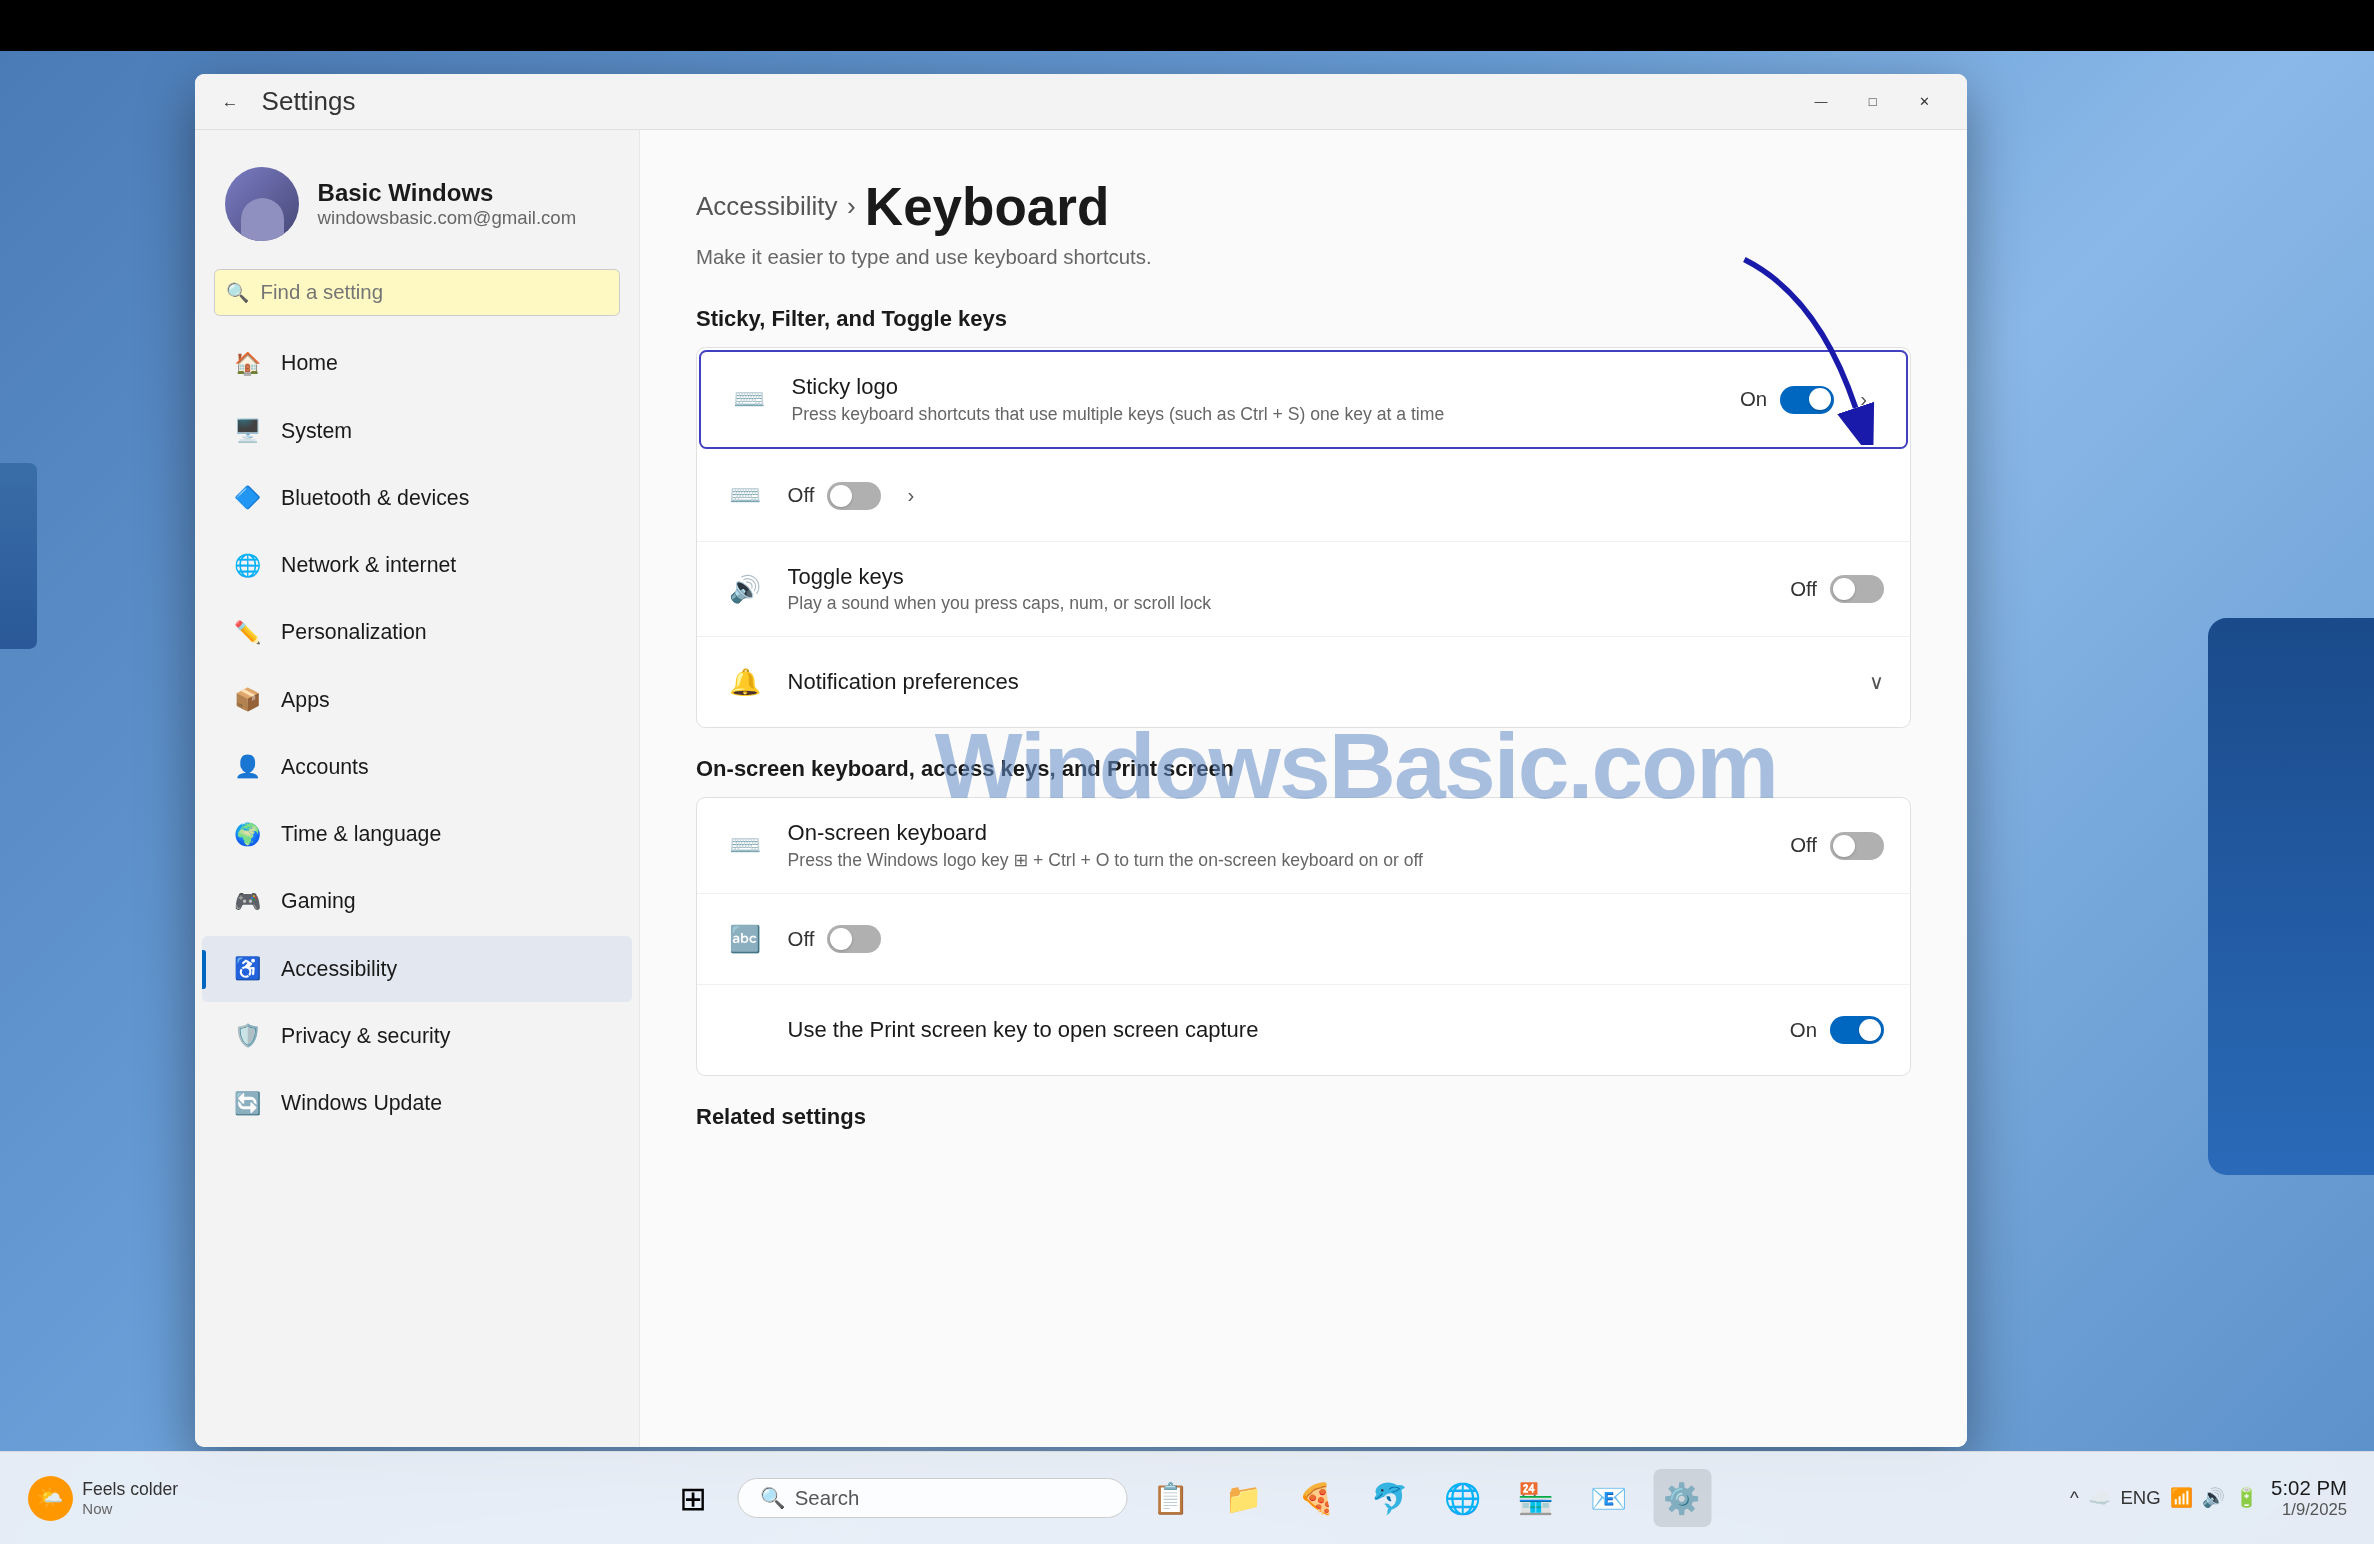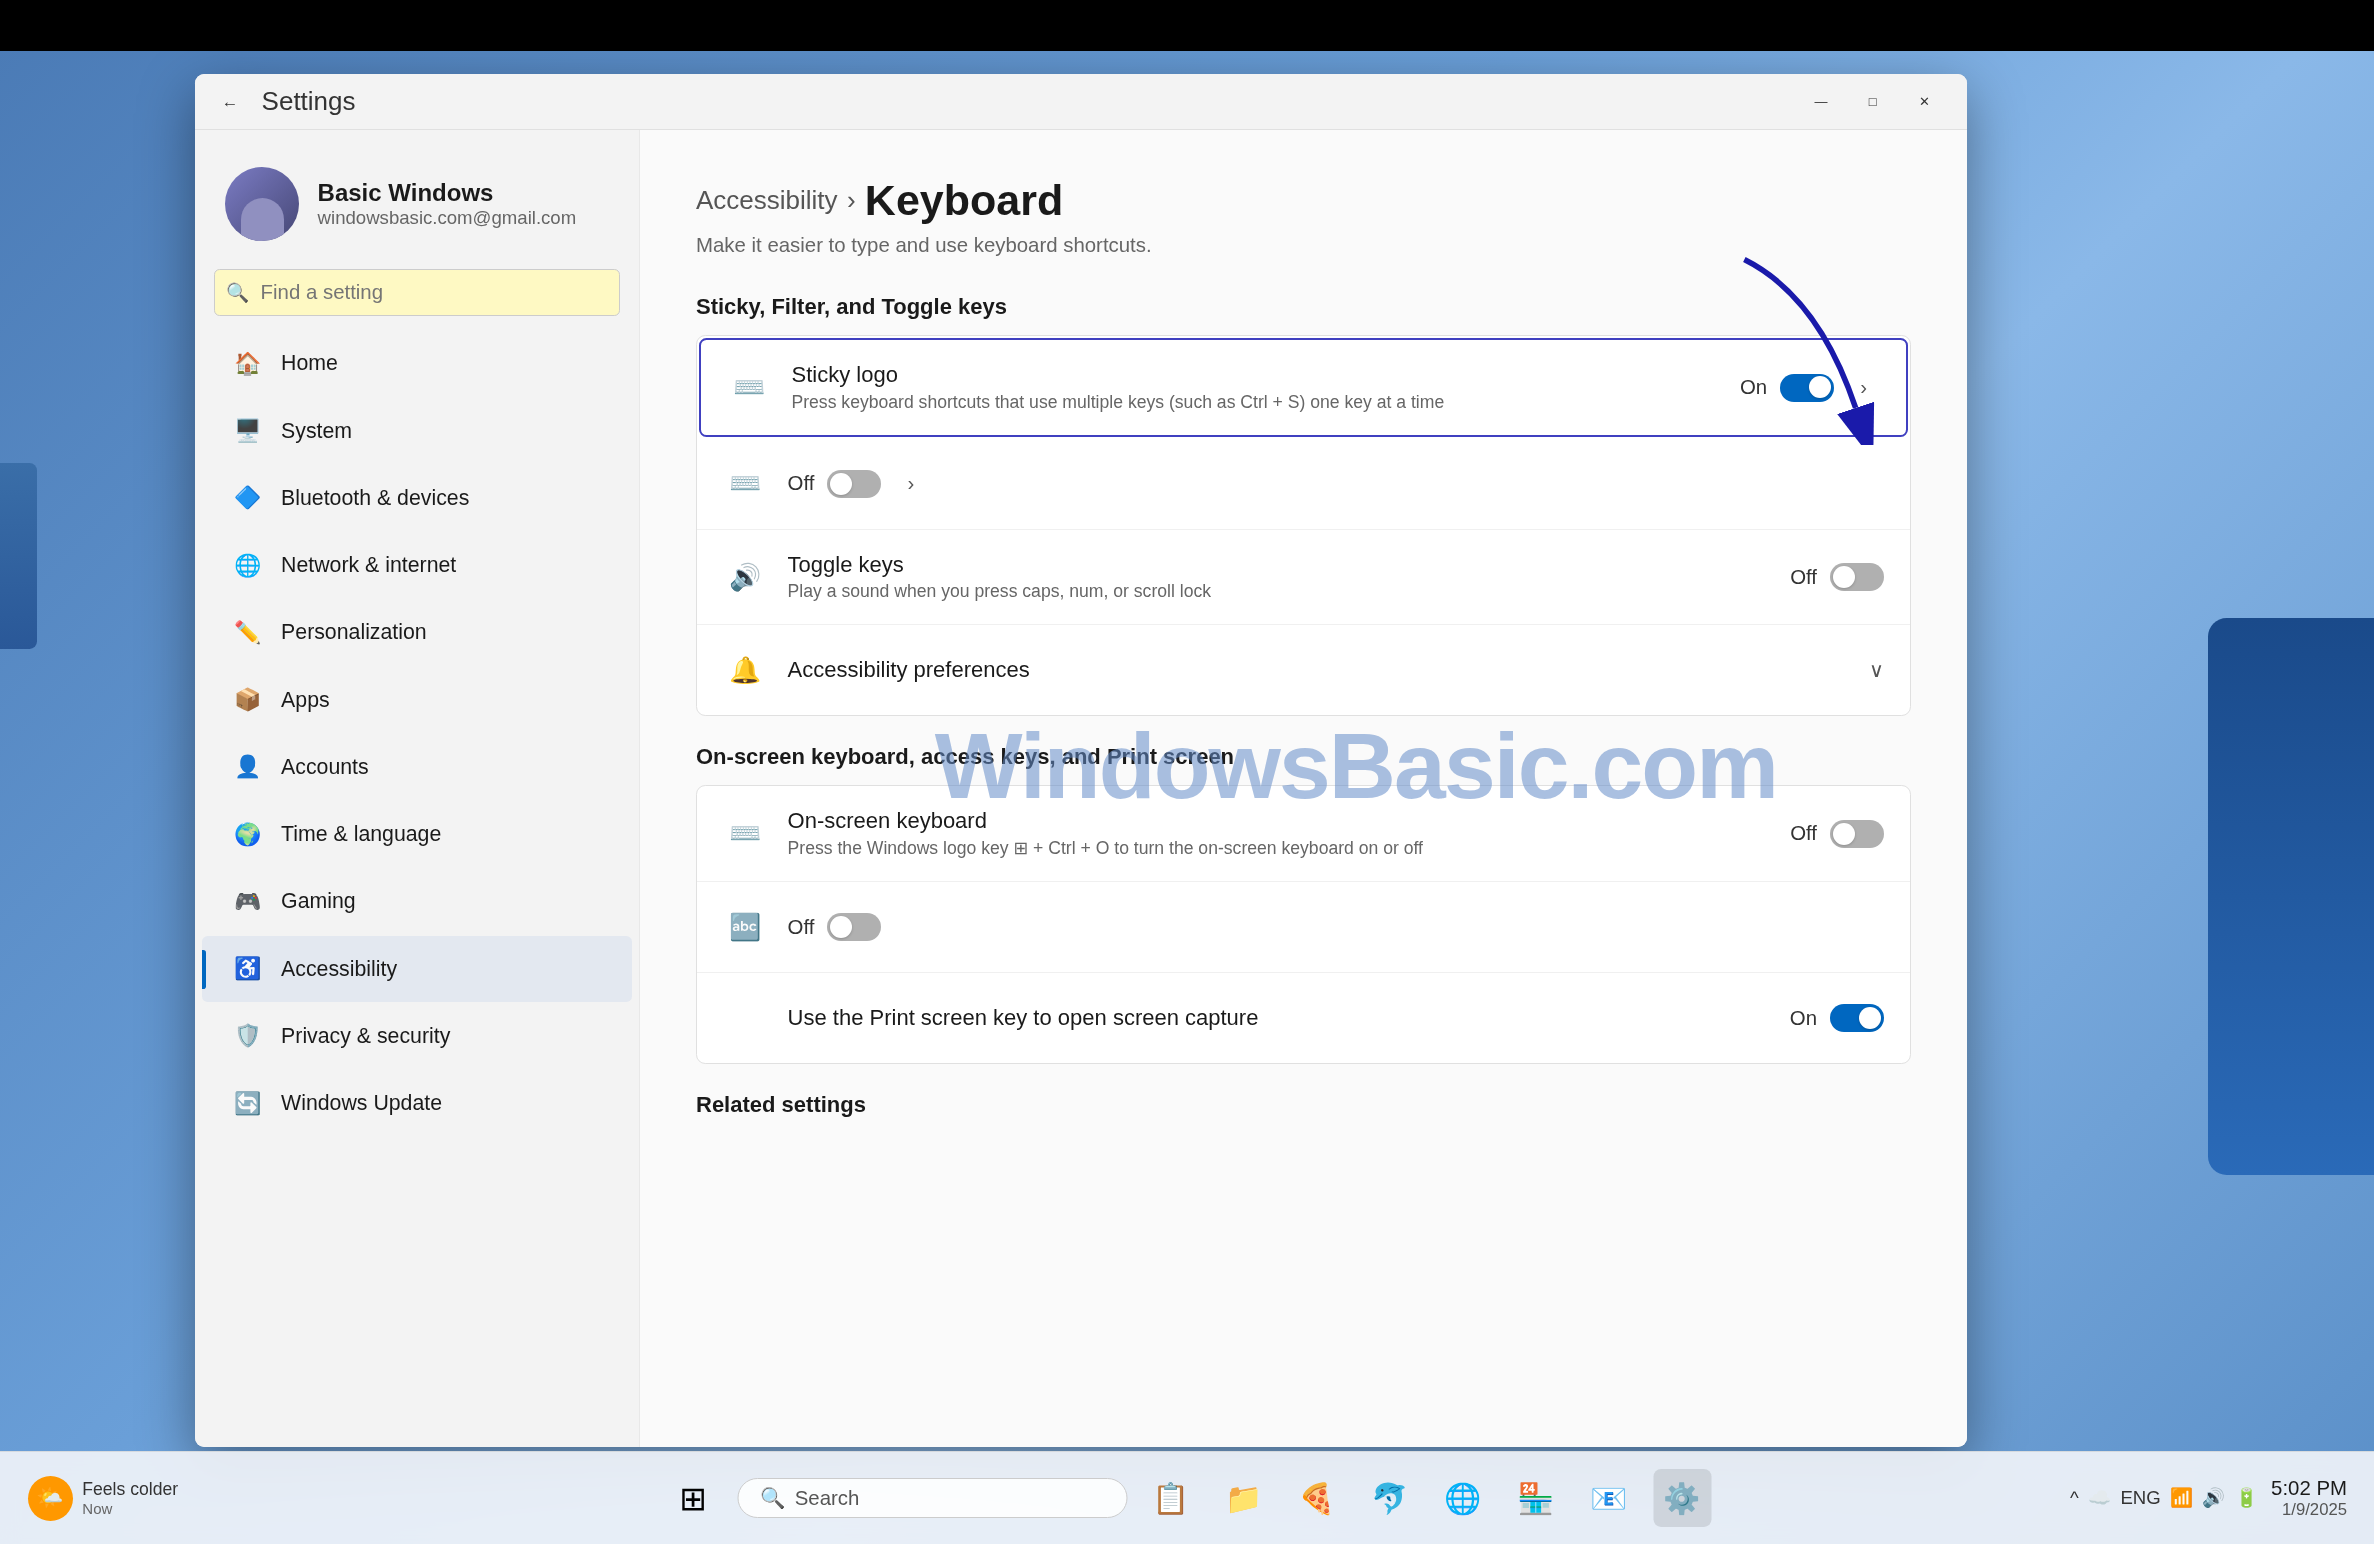--- a/index.html
+++ b/index.html
@@ -226,21 +226,21 @@
       font-size: 26px;
       color: #555;
       margin-bottom: 9.3px;
       display: flex;
       align-items: center;
       gap: 9.3px;
     }
 
     .breadcrumb .section-name { color: #555; cursor: pointer; }
     .breadcrumb .separator { color: #555; }
-    .breadcrumb .page-name { color: #1a1a1a; font-weight: 700; font-size: 43px; }
+    .breadcrumb .page-name { color: #1a1a1a; font-weight: 700; font-size: 53px; }
 
     .page-description {
       font-size: 20.4px;
       color: #666;
       margin-bottom: 37px;
     }
 
     .section-heading {
       font-size: 22px;
       font-weight: 600;
@@ -646,21 +646,21 @@
           <div class="setting-control">
             <span class="toggle-label">Off</span>
             <div class="toggle off">
               <div class="toggle-knob"></div>
             </div>
           </div>
         </div>
 
         <div class="notif-row">
           <div class="notif-icon">🔔</div>
-          <div class="notif-title">Accessibility preferences</div>
+          <div class="notif-title">Notification preferences</div>
           <div class="expand-chevron">∨</div>
         </div>
 
       </div>
 
       <div class="section-heading">On-screen keyboard, access keys, and Print screen</div>
 
       <div class="settings-card">
 
         <div class="setting-row">

